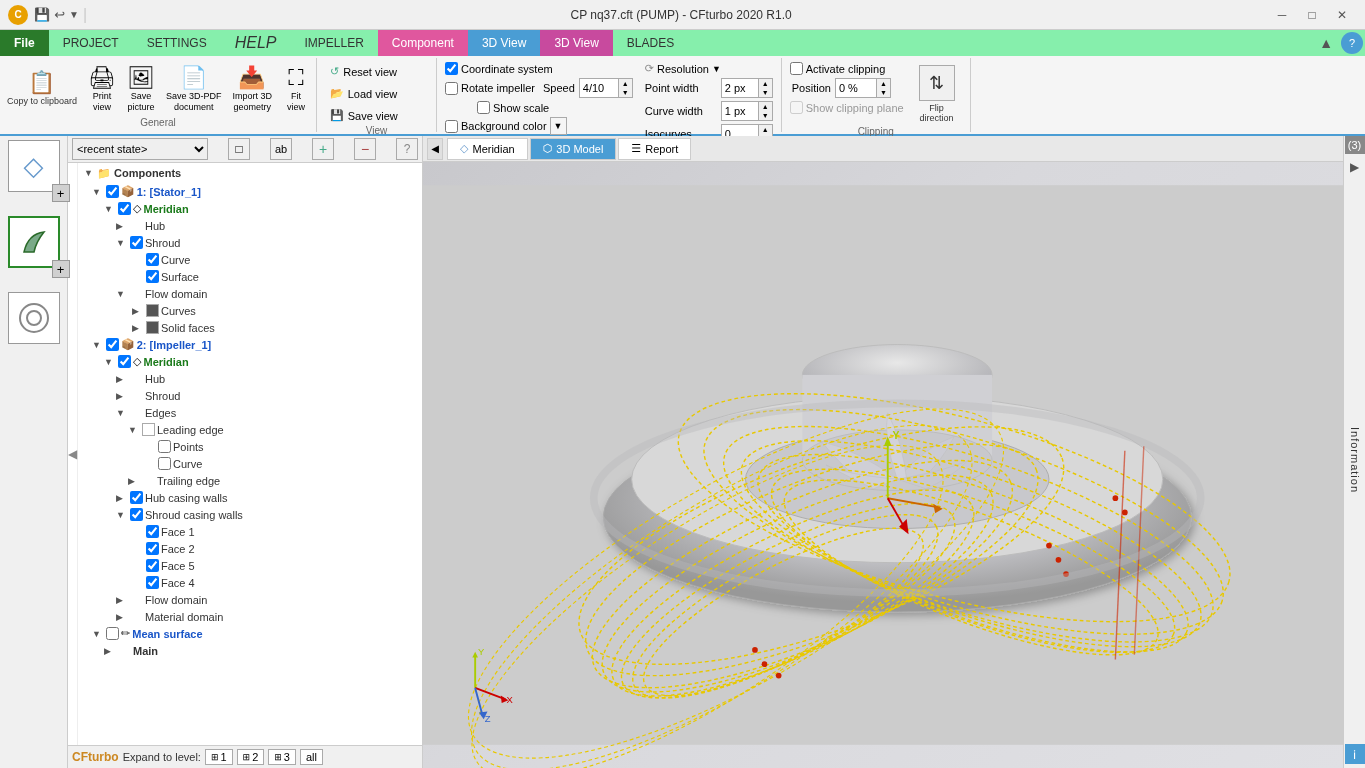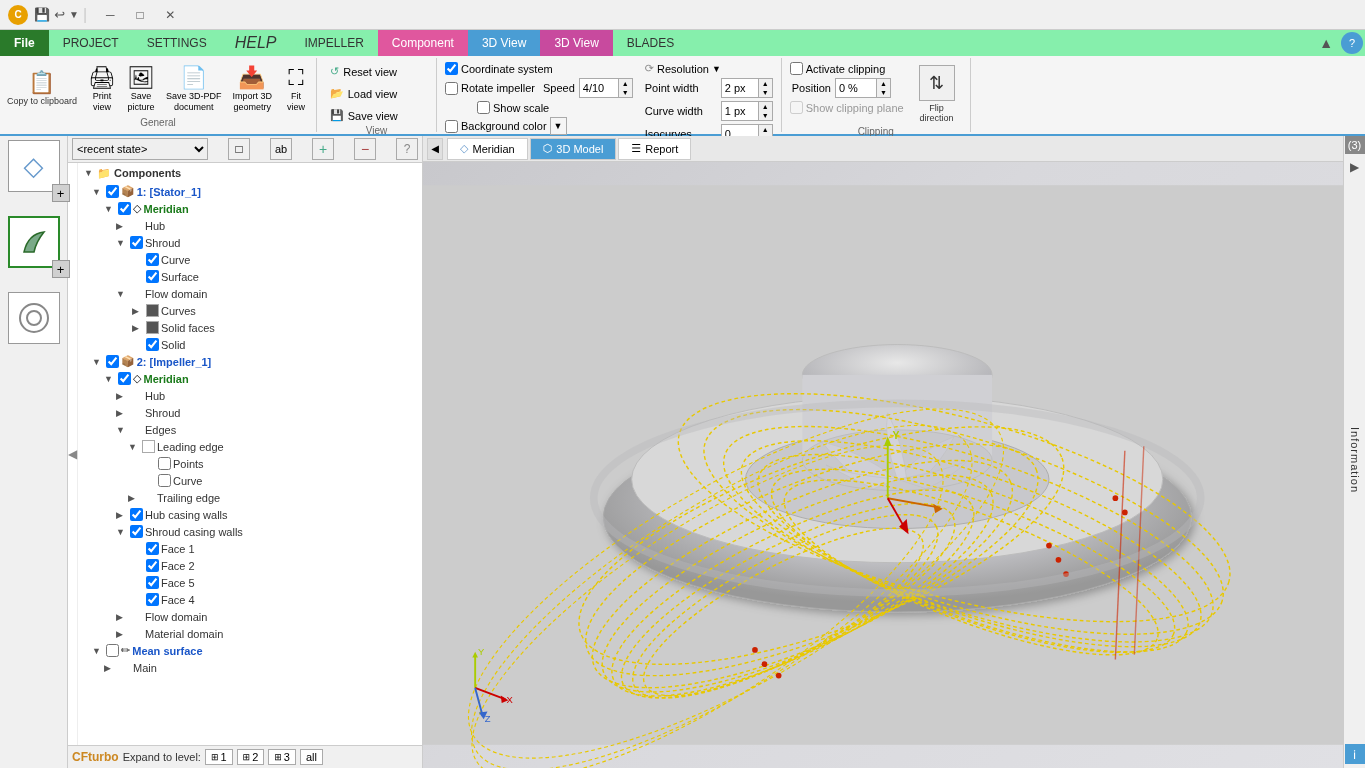--- a/index.html
+++ b/index.html
@@ -21,20 +21,21 @@
 <body>
 
 <div id="titlebar">
   <div style="width:20px;height:20px;background:#e8a000;border-radius:50%;display:flex;align-items:center;justify-content:center;color:white;font-weight:bold;font-size:10px;margin-right:6px;">C</div>
   <div style="display:flex;gap:4px;margin-right:8px;">
     <button style="background:none;border:none;cursor:pointer;font-size:13px;color:#555;">💾</button>
     <button style="background:none;border:none;cursor:pointer;font-size:13px;color:#555;">↩</button>
     <span style="font-size:10px;color:#555;align-self:center;">▼</span>
     <span style="color:#ccc;font-size:16px;">|</span>
   </div>
+  <div style="flex:1;text-align:center;font-size:12px;color:#333;">CP nq37.cft (PUMP) - CFturbo 2020 R1.0</div>
   <div style="display:flex;gap:0;">
     <button style="width:30px;height:20px;border:none;background:none;cursor:pointer;font-size:12px;color:#555;">─</button>
     <button style="width:30px;height:20px;border:none;background:none;cursor:pointer;font-size:12px;color:#555;">□</button>
     <button style="width:30px;height:20px;border:none;background:none;cursor:pointer;font-size:12px;color:#555;">✕</button>
   </div>
 </div>
 
 <div id="ribbon-tabs" style="display:flex;background:#86efac;height:26px;">
   <button style="padding:4px 14px;background:#2a7a2a;color:white;border:none;font-size:12px;font-weight:600;cursor:pointer;">File</button>
   <button style="padding:4px 14px;background:none;border:none;font-size:12px;cursor:pointer;color:#333;">PROJECT</button>
@@ -306,25 +307,20 @@
           <span style="margin:0 2px;width:13px;height:13px;display:inline-block;border:1px solid #aaa;background:#555;display:inline-block;"></span>
           <span style="font-size:11px;color:#333;">Curves</span>
         </div>
 
         <div style="display:flex;align-items:center;padding:2px 2px;margin-left:52px;cursor:pointer;">
           <span style="width:12px;font-size:9px;color:#555;">▶</span>
           <span style="margin:0 2px;width:13px;height:13px;display:inline-block;border:1px solid #aaa;background:#555;display:inline-block;"></span>
           <span style="font-size:11px;color:#333;">Solid faces</span>
         </div>
 
-        <div style="display:flex;align-items:center;padding:2px 2px;margin-left:52px;cursor:pointer;">
-          <span style="width:12px;font-size:9px;color:#555;"></span>
-          <input type="checkbox" checked="" style="margin: 0px 2px; width: 13px; height: 13px;">
-          <span style="font-size:11px;color:#333;">Solid</span>
-        </div>
 
         <div style="display:flex;align-items:center;padding:2px 2px;margin-left:12px;cursor:pointer;">
           <span style="width:12px;font-size:9px;color:#555;">▼</span>
           <input type="checkbox" checked="" style="margin: 0px 2px; width: 13px; height: 13px;">
           <span style="font-size:11px;margin-right:2px;">📦</span>
           <span style="font-size:11px;color:#1a56c8;font-weight:600;">2: [Impeller_1]</span>
         </div>
 
         <div style="display:flex;align-items:center;padding:2px 2px;margin-left:24px;cursor:pointer;">
           <span style="width:12px;font-size:9px;color:#555;">▼</span>
@@ -426,21 +422,21 @@
         <div style="display:flex;align-items:center;padding:2px 2px;margin-left:12px;cursor:pointer;">
           <span style="width:12px;font-size:9px;color:#555;">▼</span>
           <input type="checkbox" style="margin: 0px 2px; width: 13px; height: 13px;">
           <span style="font-size:11px;margin-right:2px;">✏</span>
           <span style="font-size:11px;color:#1a56c8;font-weight:600;">Mean surface</span>
         </div>
 
         <div style="display:flex;align-items:center;padding:2px 2px;margin-left:24px;cursor:pointer;">
           <span style="width:12px;font-size:9px;color:#555;">▶</span>
           <span style="margin:0 2px;width:13px;height:13px;display:inline-block;"></span>
-          <span style="font-size:11px;color:#333;">Main</span>
+          <span style="font-size:11px;color:#333;font-weight:bold;">Main</span>
         </div>
 
       </div>
     </div>
 
     <div style="padding:3px 4px;background:#f0f0f0;border-top:1px solid #ccc;display:flex;align-items:center;gap:4px;">
       <span style="font-size:12px;font-weight:bold;color:#cc8822;">CFturbo</span>
       <span style="font-size:11px;color:#333;">Expand to level:</span>
       <button style="padding:1px 5px;border:1px solid #aaa;background:white;cursor:pointer;font-size:11px;display:flex;align-items:center;gap:2px;"><span style="font-size:9px;">⊞</span> 1</button>
       <button style="padding:1px 5px;border:1px solid #aaa;background:white;cursor:pointer;font-size:11px;display:flex;align-items:center;gap:2px;"><span style="font-size:9px;">⊞</span> 2</button>

